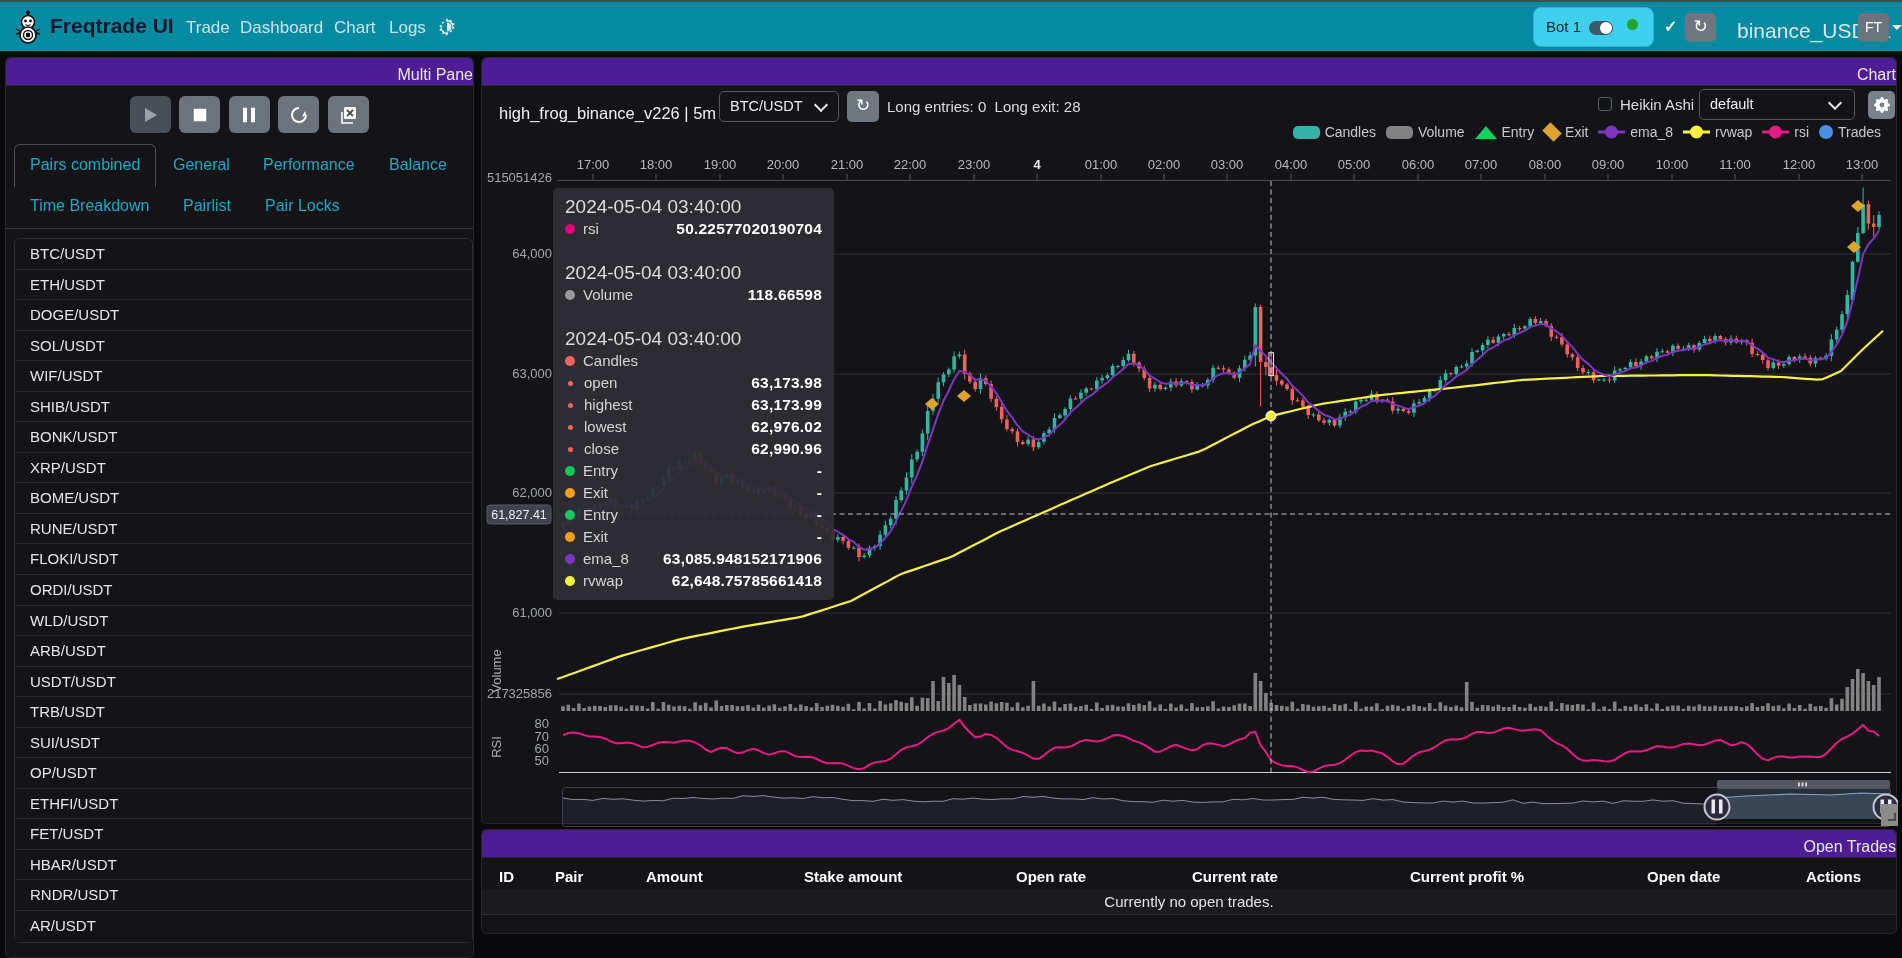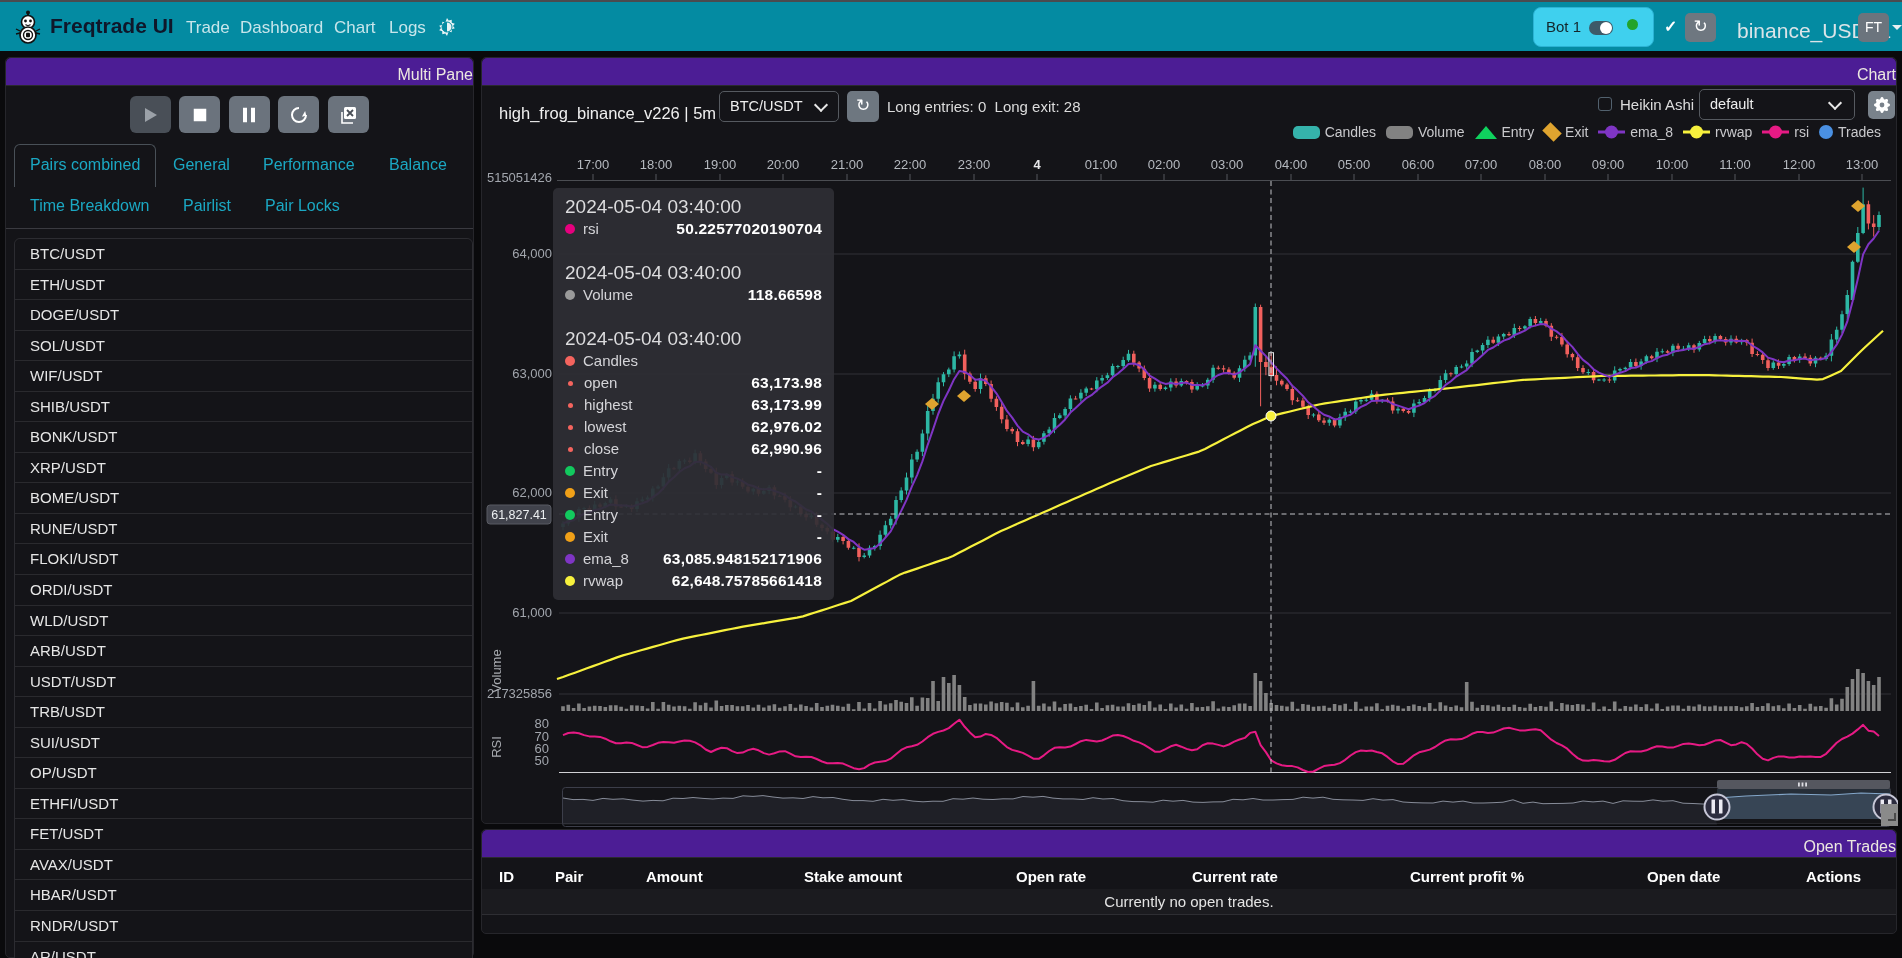--- a/index.html
+++ b/index.html
@@ -163,21 +163,20 @@
 <div class="pli">FLOKI/USDT</div>
 <div class="pli">ORDI/USDT</div>
 <div class="pli">WLD/USDT</div>
 <div class="pli">ARB/USDT</div>
 <div class="pli">USDT/USDT</div>
 <div class="pli">TRB/USDT</div>
 <div class="pli">SUI/USDT</div>
 <div class="pli">OP/USDT</div>
 <div class="pli">ETHFI/USDT</div>
 <div class="pli">FET/USDT</div>
-<div class="pli">AVAX/USDT</div>
 <div class="pli">HBAR/USDT</div>
 <div class="pli">RNDR/USDT</div>
 <div class="pli">AR/USDT</div>
   </div>
 </div>
 
 <div id="chart" class="card">
   <div class="card-h">Chart</div>
   <div class="ctrl">
     <div class="strat">high_frog_binance_v226 | 5m</div>

